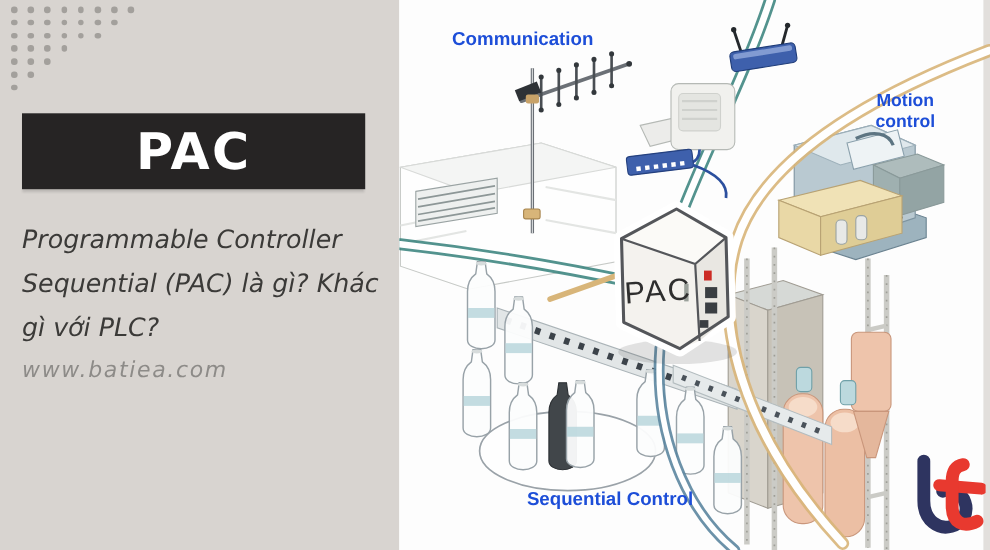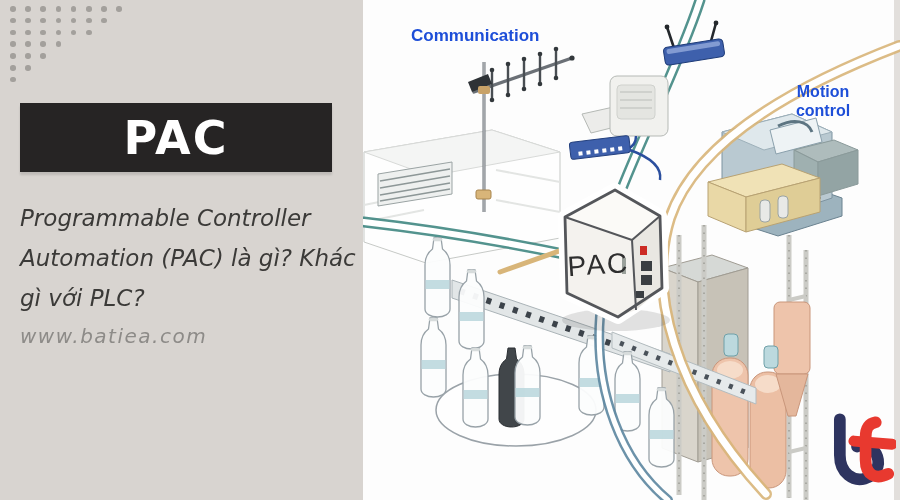--- a/index.html
+++ b/index.html
@@ -89,21 +89,21 @@
       <span class="dot" style="left: 40.4px; top: 53.2px;"></span>
       <span class="dot" style="left: 10px; top: 65px;"></span>
       <span class="dot" style="left: 25.2px; top: 65px;"></span>
       <span class="dot" style="left: 10px; top: 76.8px;"></span>
     </div>
   <div class="pac-banner">
     <span>PAC</span>
   </div>
   <div class="subtitle">
     <div>Programmable Controller</div>
-    <div>Automation (PAC) là gì? Khác</div>
+    <div>Sequential (PAC) là gì? Khác</div>
     <div>gì với PLC?</div>
   </div>
   <div class="website">www.batiea.com</div>
 </div>
 
 <div class="right-panel">
 
   <svg class="illustration-svg" width="537" height="500" viewBox="0 0 535 500" xmlns="http://www.w3.org/2000/svg">
     <defs>
       <g id="bottle">
@@ -284,20 +284,21 @@
       <rect x="277" y="261" width="11" height="10" fill="#3a3e42"></rect>
       <rect x="277" y="275" width="11" height="10" fill="#3a3e42"></rect>
       <rect x="272" y="291" width="8" height="7" fill="#3a3e42"></rect>
       <rect x="258" y="258" width="4" height="16" fill="#9aa09a"></rect>
       <text x="235" y="274" transform="rotate(-4 235 274)" text-anchor="middle" font-size="28" letter-spacing="2" fill="#2e2e2e" style="font-family:&quot;Liberation Sans&quot;,sans-serif">PAC</text>
     </g>
   </svg>
 
   <div class="il-label lbl-communication">Communication</div>
   <div class="il-label lbl-motion">Motion control</div>
+  <div class="il-label lbl-sequential">Sequential Control</div>
 
   <svg class="logo-svg" width="78" height="84" viewBox="0 0 100 100" xmlns="http://www.w3.org/2000/svg">
     <path d="M28,8 V54 C28,78 46,88 60,84 C74,80 80,68 76,56 C72,44 60,38 50,43" fill="none" stroke-width="15" stroke-linecap="round" style="stroke:var(--logo-b_color,#2e3460)"></path>
     <path d="M46,36 L95,40" fill="none" stroke-width="14" stroke-linecap="round" style="stroke:var(--logo-t_color,#e8392f)"></path>
     <path d="M74,12 C63,14 61,22 61,32 V60 C61,80 74,86 90,78" fill="none" stroke-width="15" stroke-linecap="round" style="stroke:var(--logo-t_color,#e8392f)"></path>
   </svg>
 
   <div class="right-edge-strip"></div>
 </div>
 

